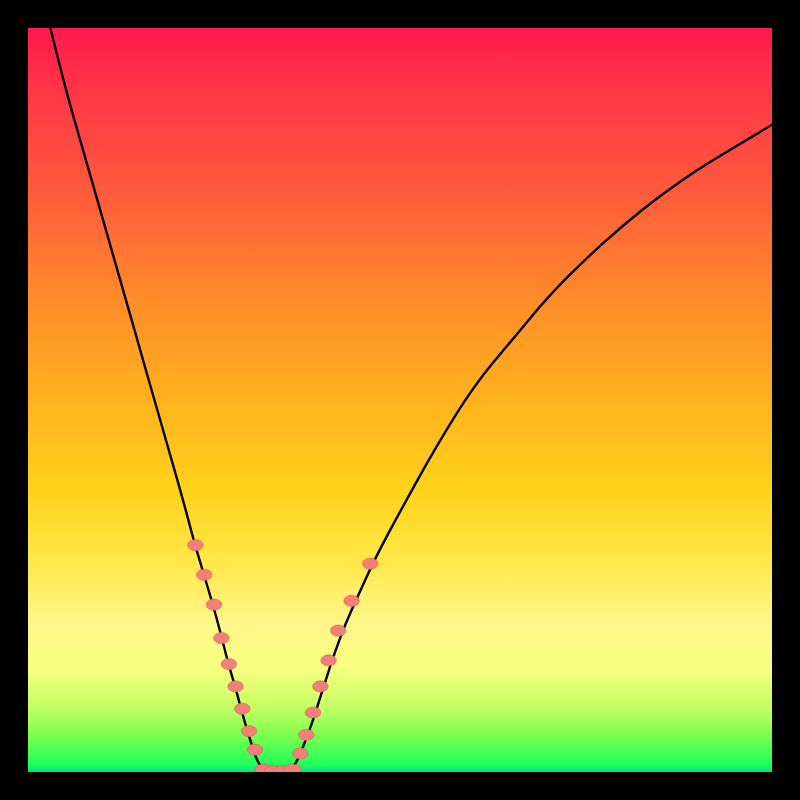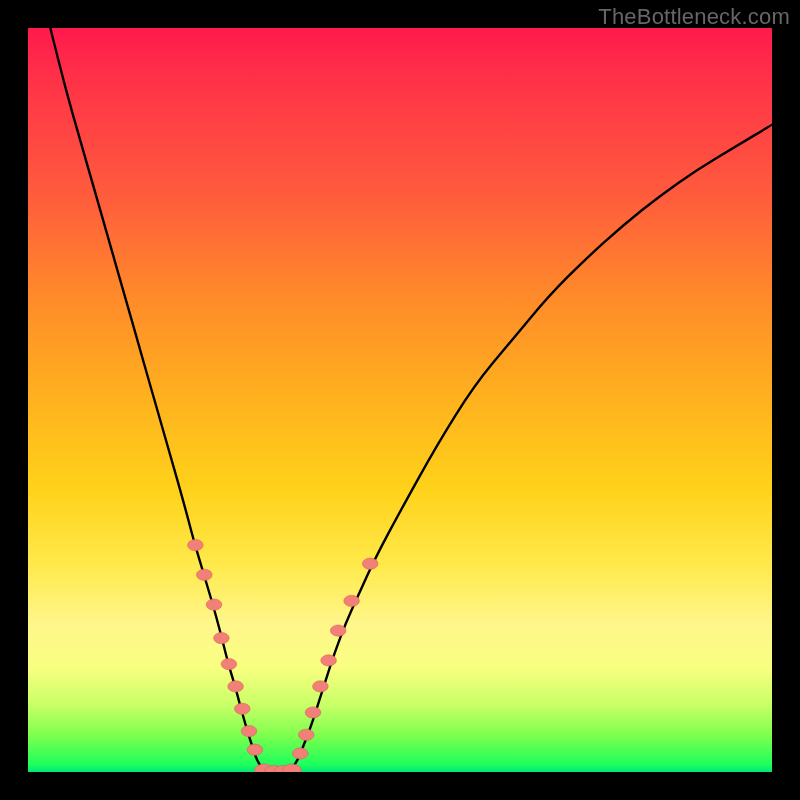--- a/index.html
+++ b/index.html
@@ -58,21 +58,20 @@
     color: #666;
     font-size: 22px;
     letter-spacing: 0.2px;
     user-select: none;
   }
 </style>
 </head>
 <body>
 
 <div class="frame">
-  <div class="watermark">TheBottleneck.com</div>
 
   <div class="plot">
     <svg class="curve" viewBox="0 0 744 744" preserveAspectRatio="none">
       <path id="curve-path" fill="none" stroke="#000" stroke-width="2.4" stroke-linecap="round" stroke-linejoin="round" d="M 22.3 0.0 Q 22.3 0.0 29.8 29.8 Q 37.2 59.5 44.6 85.6 Q 52.1 111.6 59.5 137.6 Q 67.0 163.7 74.4 189.7 Q 81.8 215.8 89.3 241.8 Q 96.7 267.8 104.2 293.9 Q 111.6 319.9 119.0 346.0 Q 126.5 372.0 133.9 398.0 Q 141.4 424.1 148.8 450.1 Q 156.2 476.2 161.1 494.8 Q 165.9 513.4 170.4 528.2 Q 174.8 543.1 179.3 558.0 Q 183.8 572.9 187.9 587.8 Q 192.0 602.6 195.7 617.5 Q 199.4 632.4 202.7 643.6 Q 206.1 654.7 209.1 665.9 Q 212.0 677.0 214.6 686.3 Q 217.2 695.6 219.5 703.1 Q 221.7 710.5 223.6 716.1 Q 225.4 721.7 227.3 727.3 Q 229.2 732.8 231.8 736.6 Q 234.4 740.3 234.4 740.3 Q 234.4 740.3 238.1 741.0 Q 241.8 741.8 245.5 741.8 Q 249.2 741.8 253.0 741.8 Q 256.7 741.8 260.4 741.0 Q 264.1 740.3 264.1 740.3 Q 264.1 740.3 267.1 735.8 Q 270.1 731.4 272.7 724.7 Q 275.3 718.0 278.3 710.5 Q 281.2 703.1 285.0 691.9 Q 288.7 680.8 292.8 667.7 Q 296.9 654.7 301.7 639.8 Q 306.5 625.0 312.1 610.1 Q 317.7 595.2 324.4 580.3 Q 331.1 565.4 339.6 546.8 Q 348.2 528.2 360.1 505.9 Q 372.0 483.6 390.6 450.1 Q 409.2 416.6 427.8 386.9 Q 446.4 357.1 465.0 334.8 Q 483.6 312.5 502.2 290.2 Q 520.8 267.8 539.4 249.2 Q 558.0 230.6 576.6 213.9 Q 595.2 197.2 613.8 182.3 Q 632.4 167.4 651.0 154.4 Q 669.6 141.4 688.2 130.2 Q 706.8 119.0 725.4 107.9 T 744.0 96.7"></path>
       <g id="markers">
           <ellipse cx="167.4" cy="517.1" rx="7.8" ry="5.6" fill="#f08078" stroke="#e06058" stroke-width="0.6"></ellipse>
           <ellipse cx="176.3" cy="546.8" rx="7.8" ry="5.6" fill="#f08078" stroke="#e06058" stroke-width="0.6"></ellipse>
           <ellipse cx="186.0" cy="576.6" rx="7.8" ry="5.6" fill="#f08078" stroke="#e06058" stroke-width="0.6"></ellipse>
           <ellipse cx="193.4" cy="610.1" rx="7.8" ry="5.6" fill="#f08078" stroke="#e06058" stroke-width="0.6"></ellipse>
           <ellipse cx="200.9" cy="636.1" rx="7.8" ry="5.6" fill="#f08078" stroke="#e06058" stroke-width="0.6"></ellipse>

